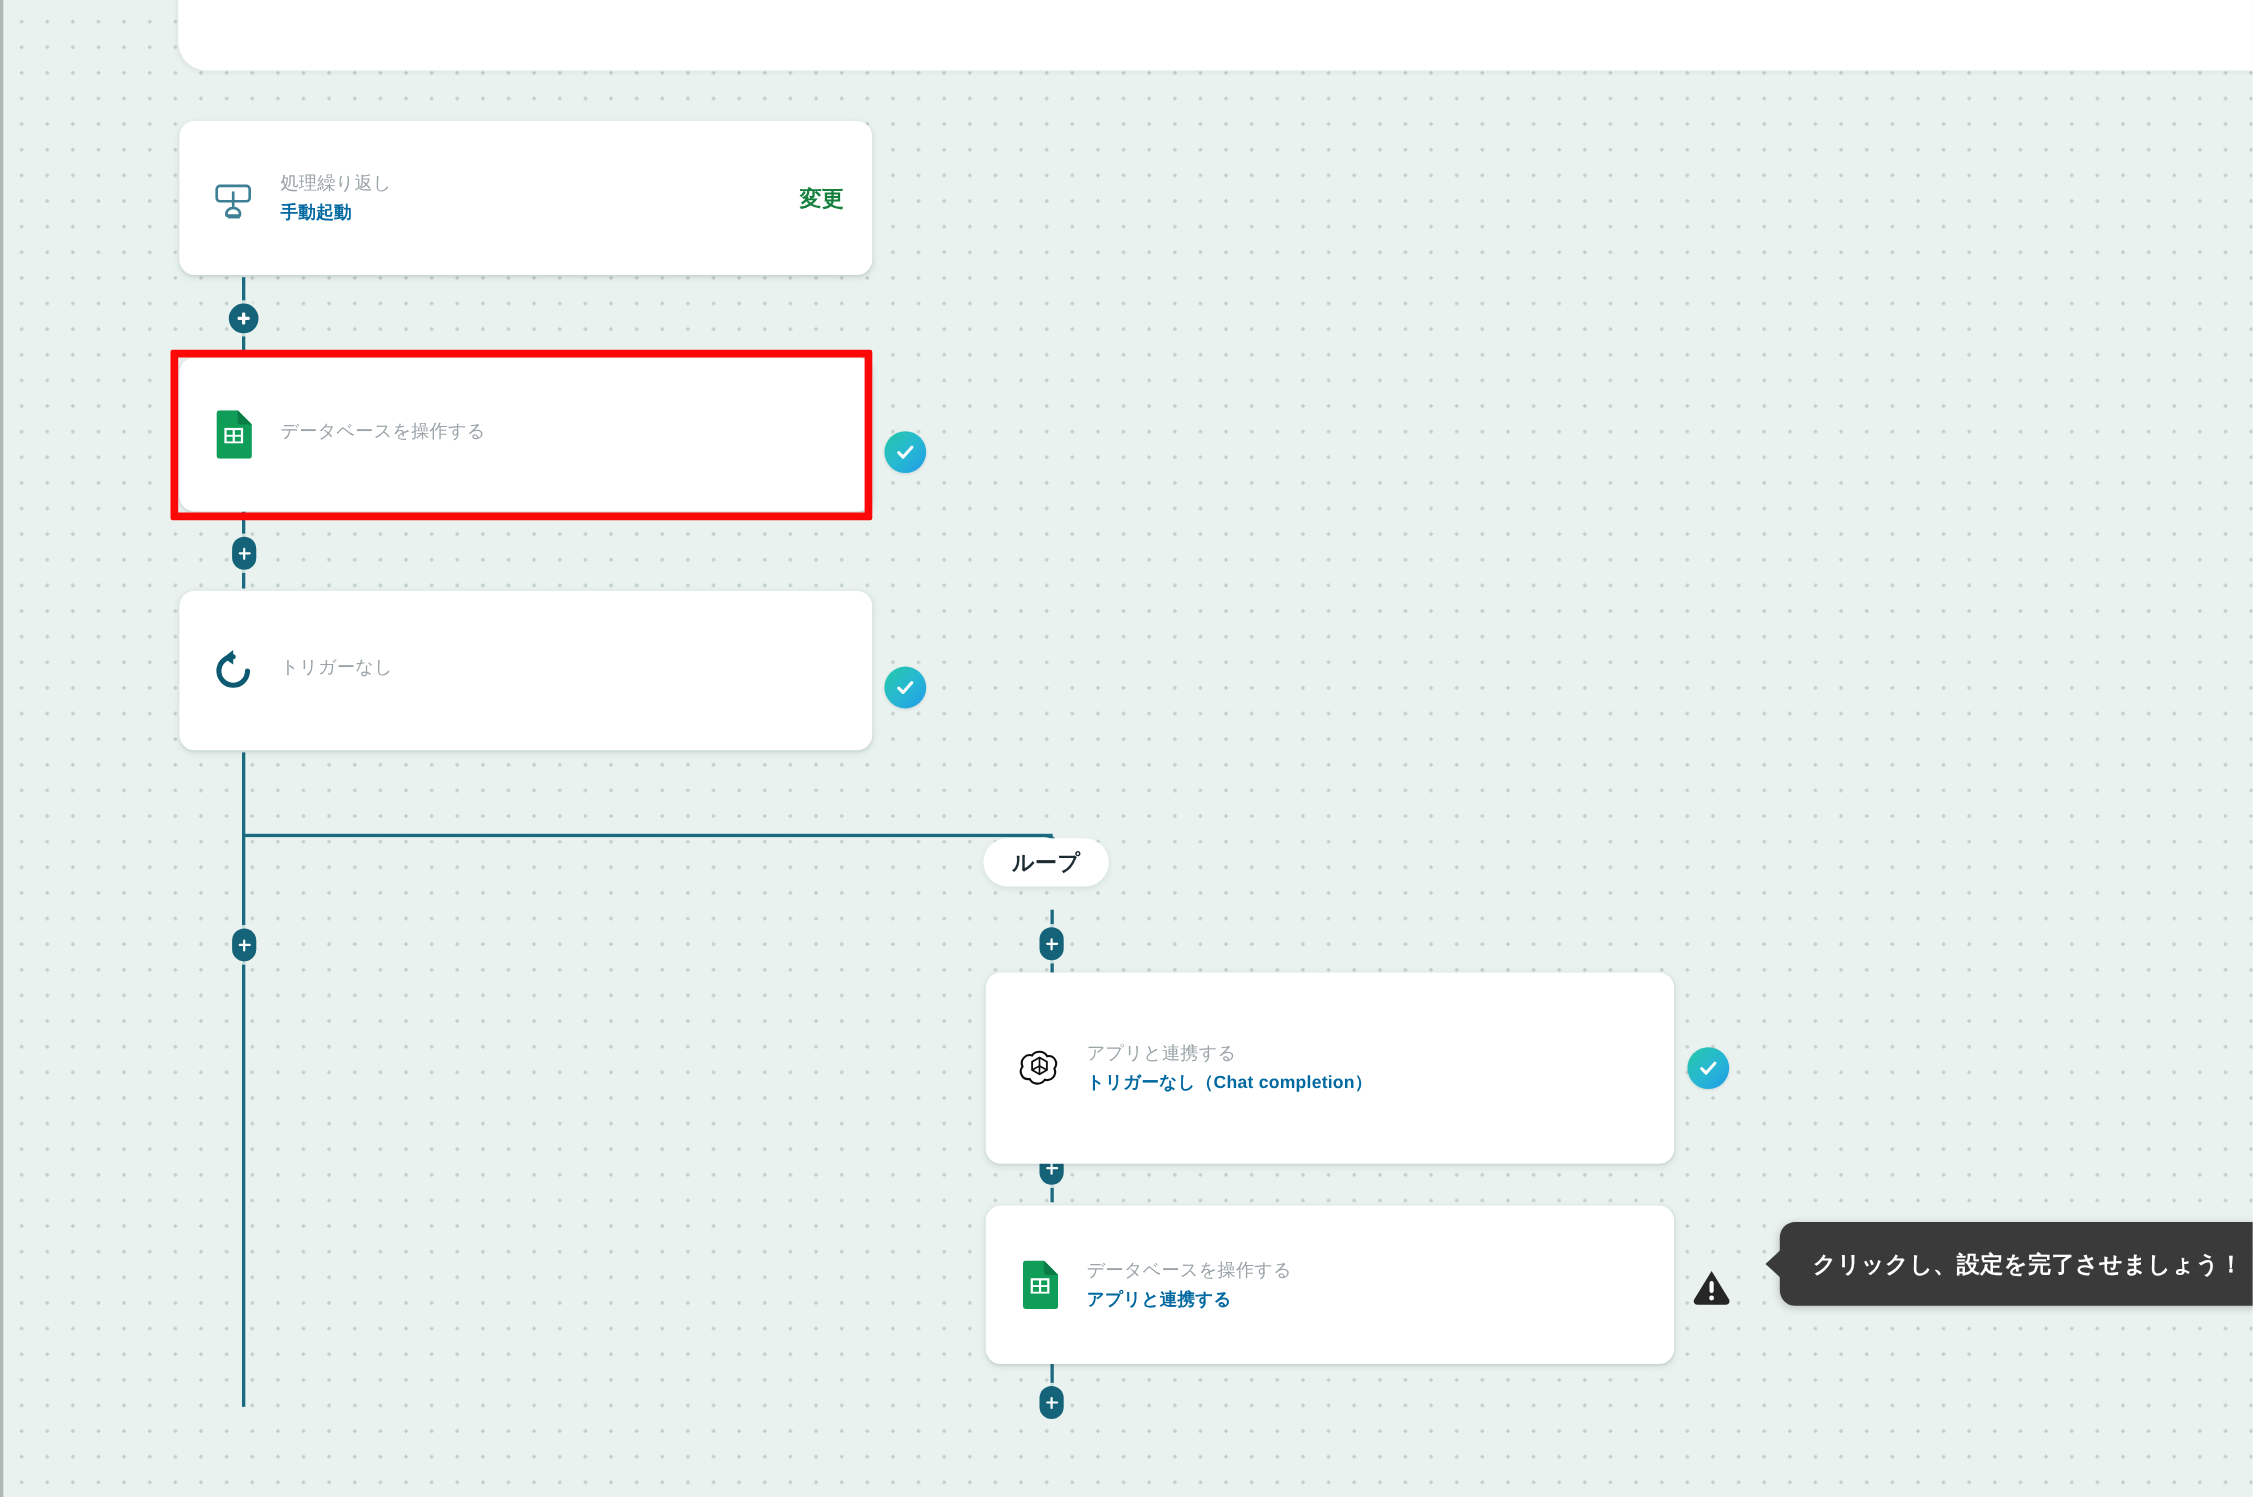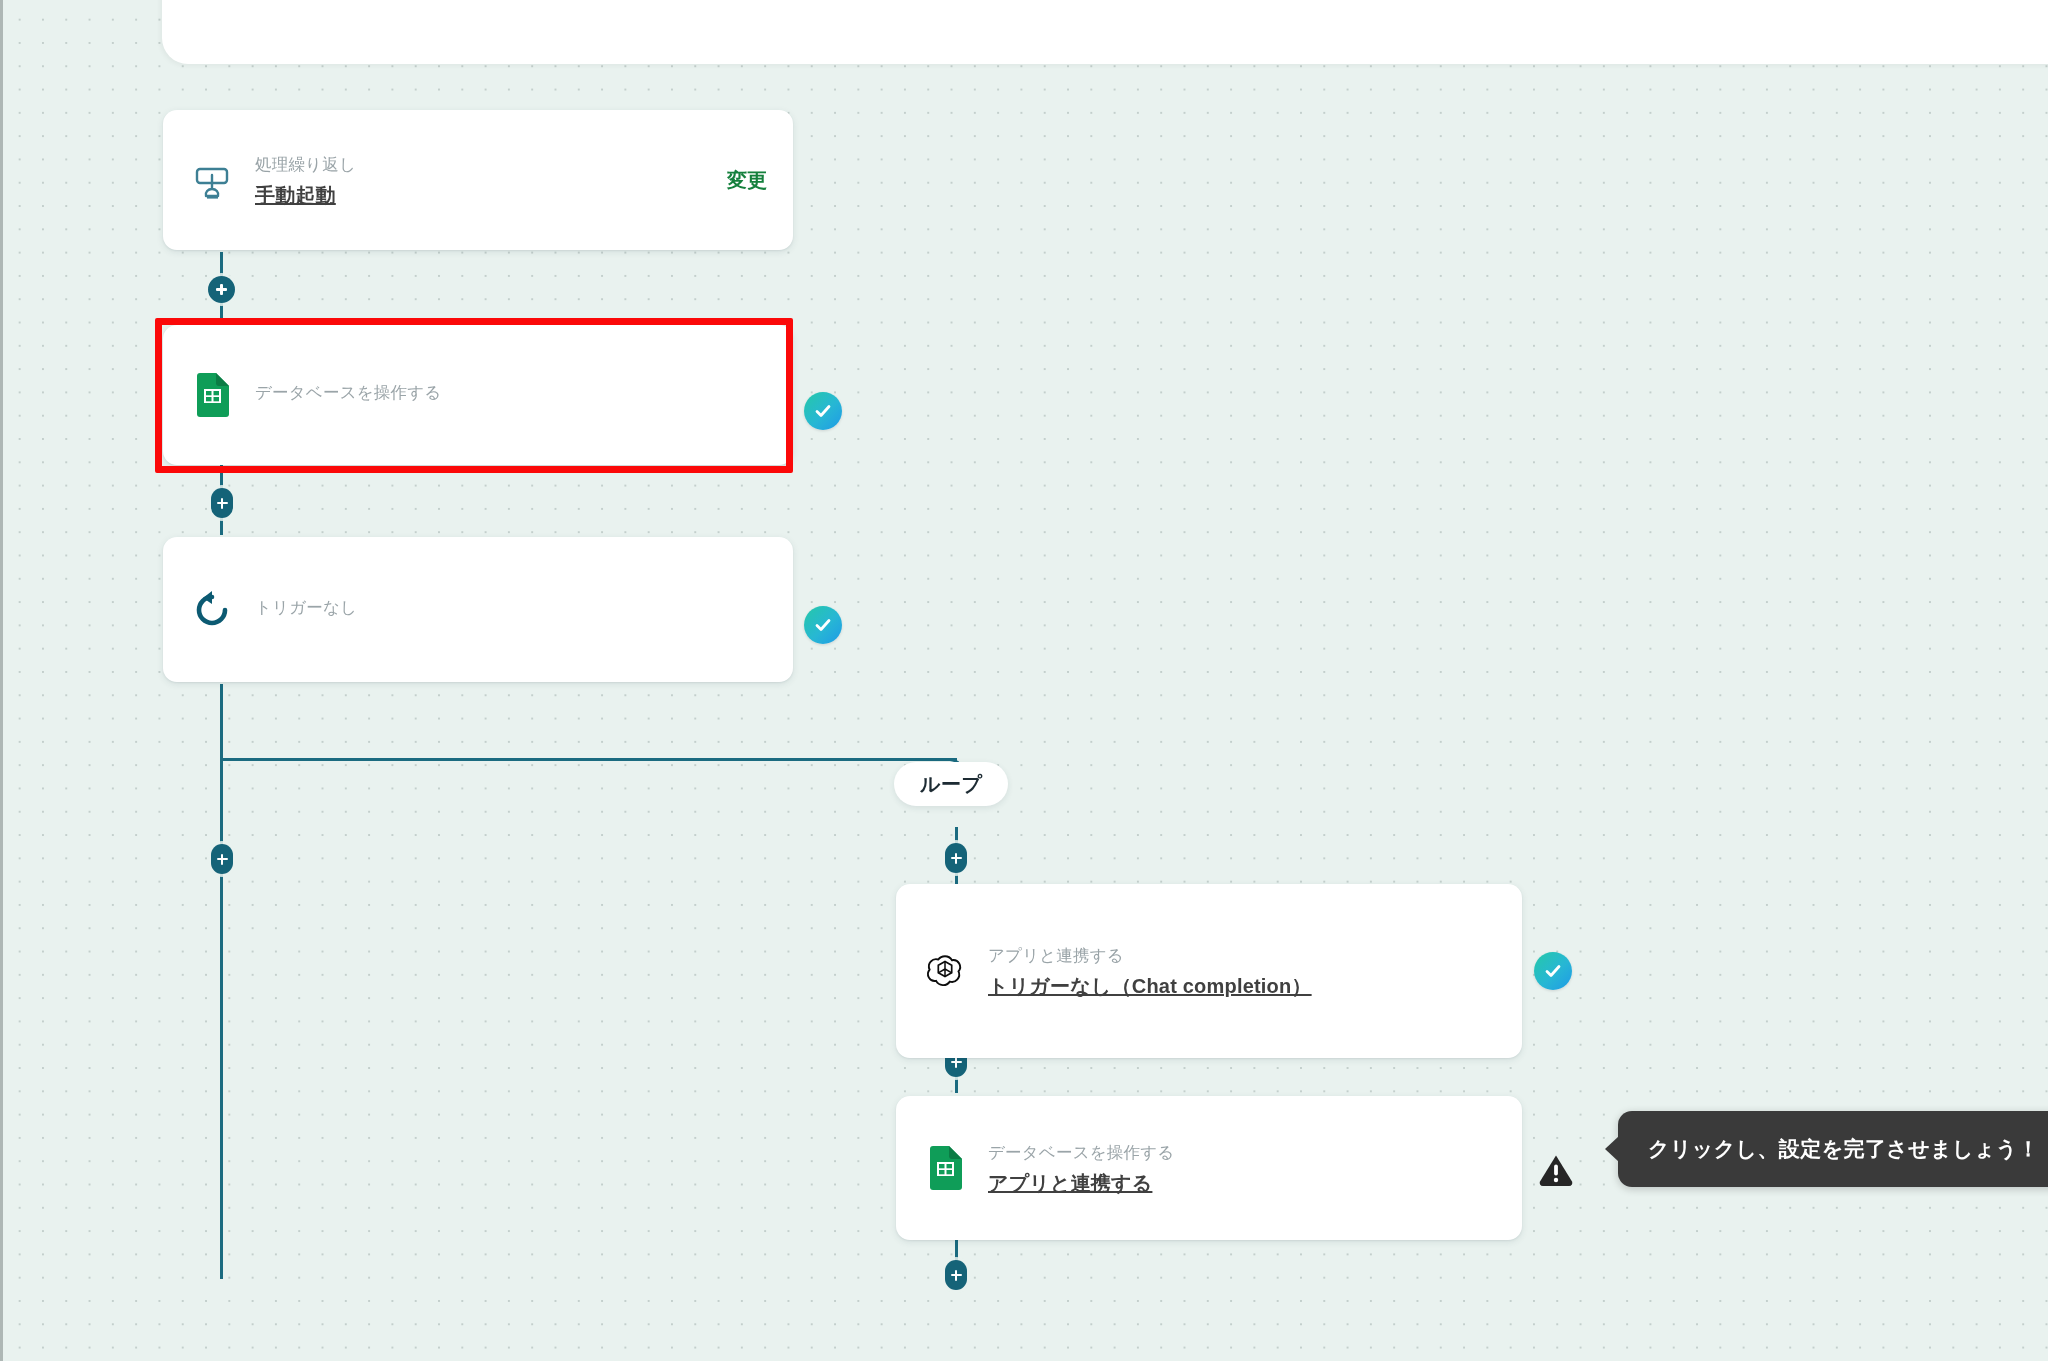--- a/index.html
+++ b/index.html
@@ -125,27 +125,26 @@
   }
   .card-sub {
     font-size: 16.5px;
     color: #9aa4a8;
     letter-spacing: .2px;
     line-height: 1.5;
     margin-bottom: 5px;
     white-space: nowrap;
   }
   .card-title {
-    font-size: 20px;
-    color: #404040;
+    font-size: 16px;
+    color: #0369a1;
     font-weight: 700;
     letter-spacing: .2px;
     line-height: 1.3;
     white-space: nowrap;
-    text-decoration: underline;
   }
   .card-action {
     font-size: 20px;
     font-weight: 700;
     color: #15803d;
     margin-left: auto;
     padding-left: 22px;
     white-space: nowrap;
     cursor: pointer;
   }

